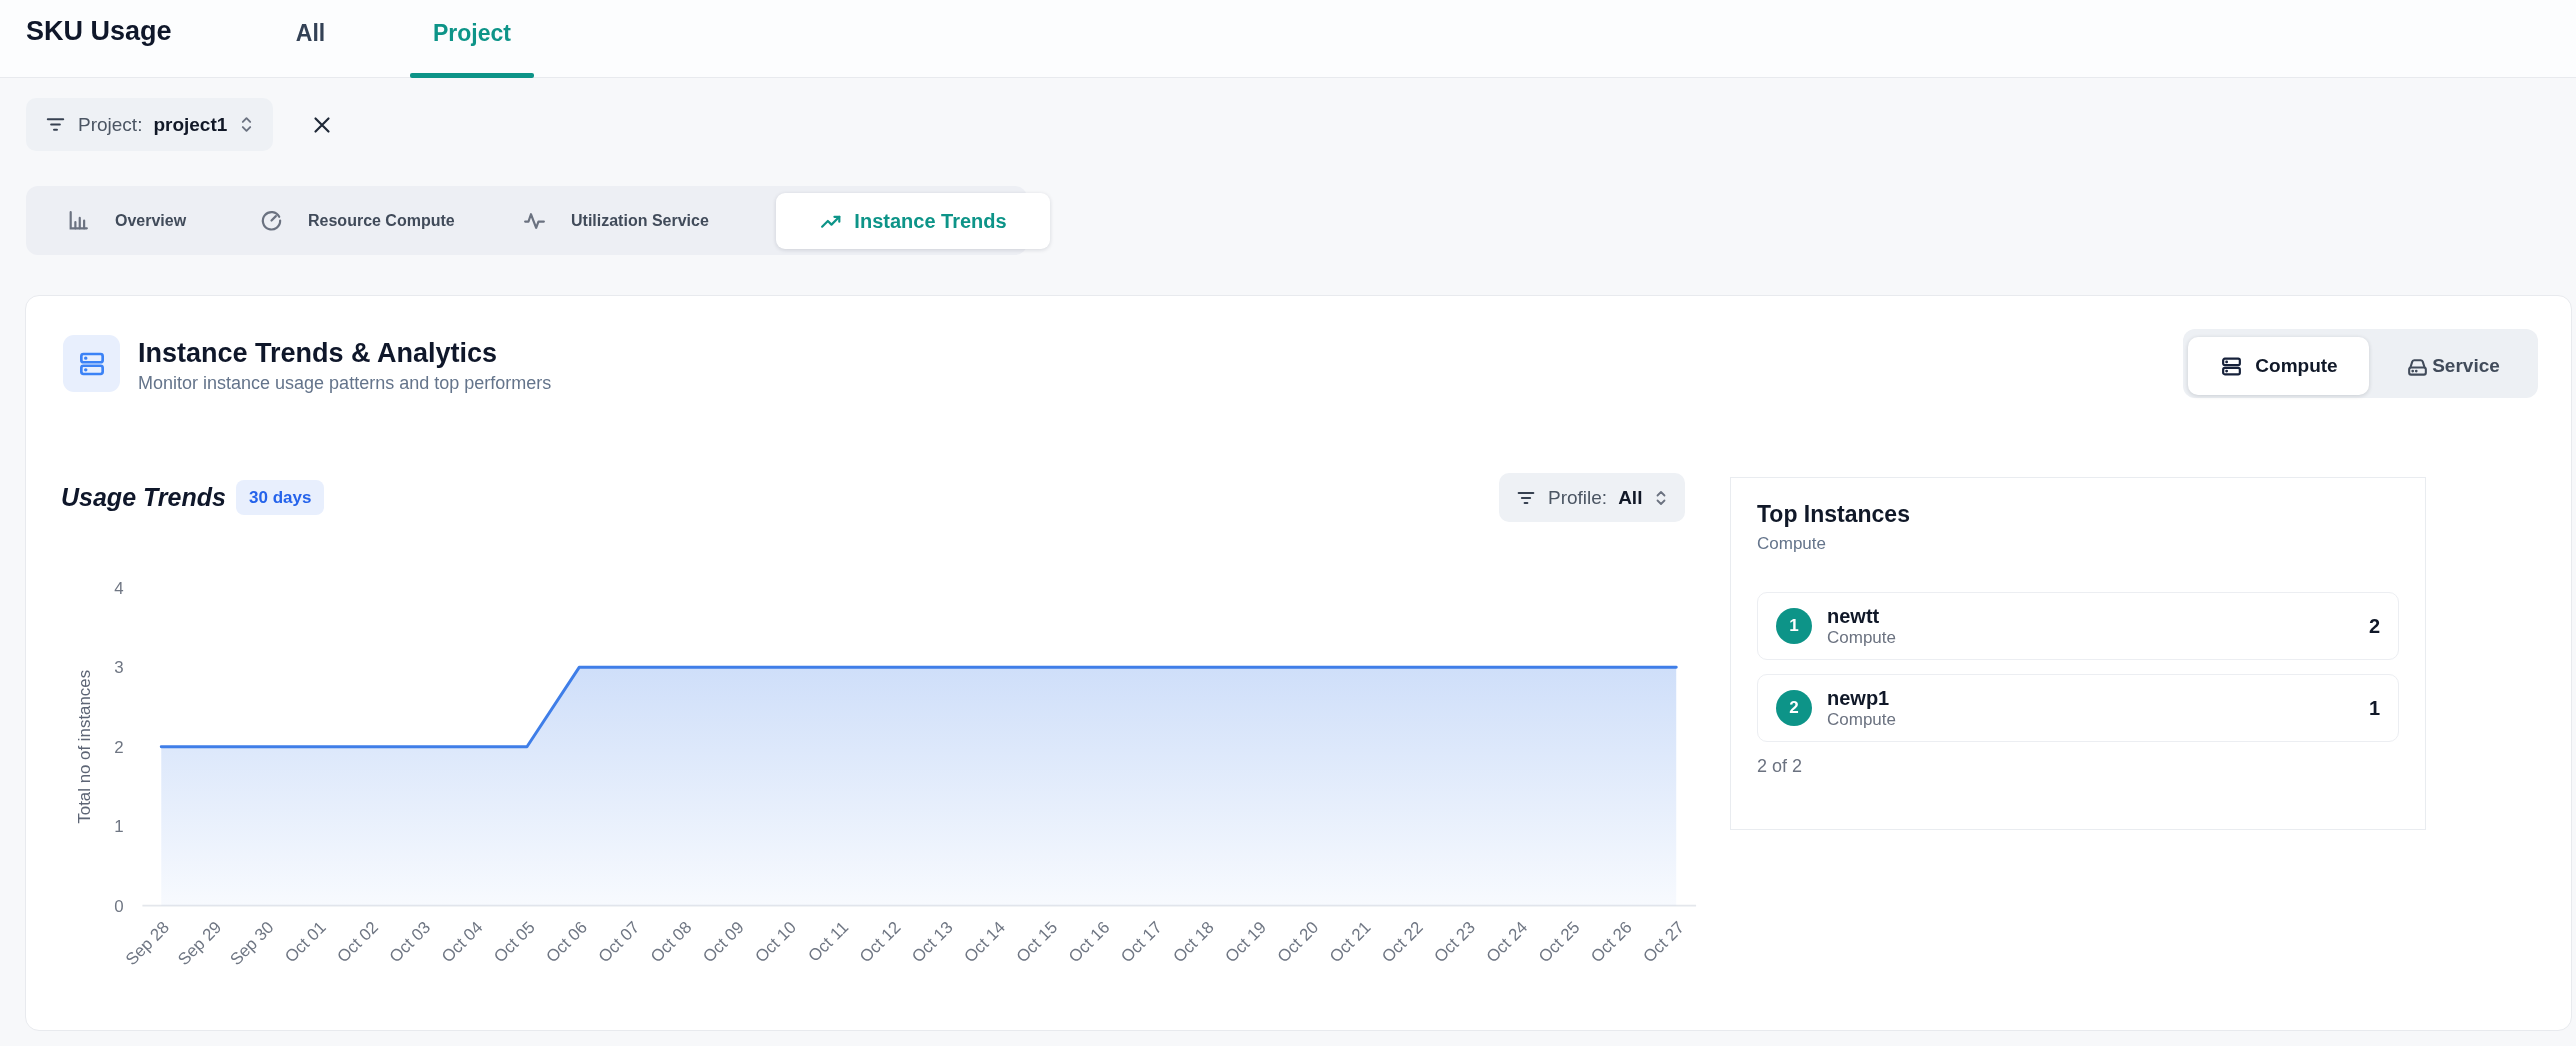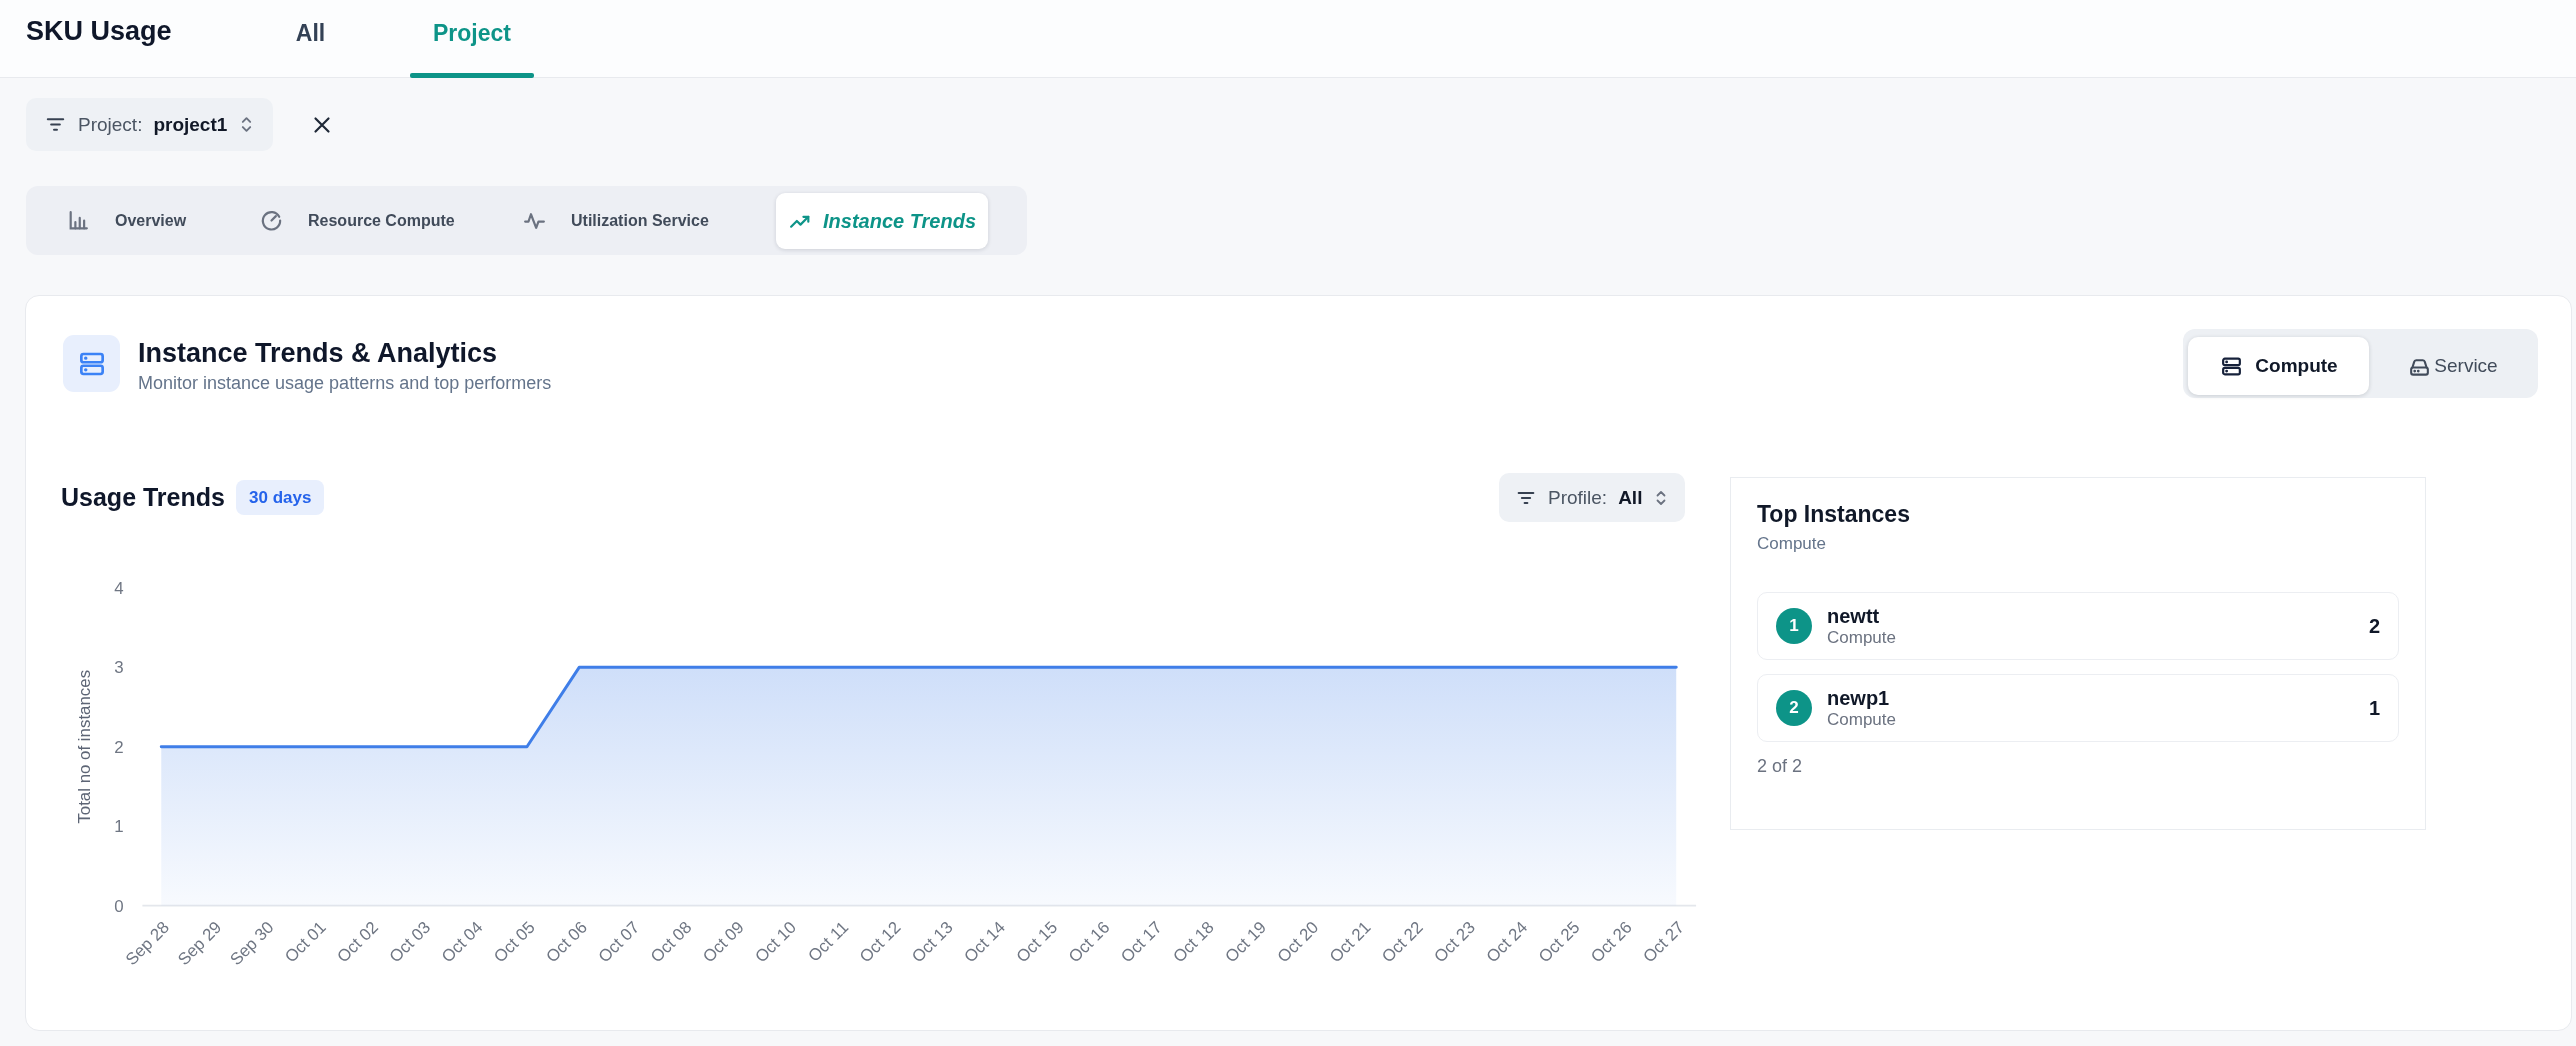--- a/index.html
+++ b/index.html
@@ -23,40 +23,40 @@
   .close-btn{position:absolute;left:305px;top:108px;width:34px;height:34px;display:flex;align-items:center;justify-content:center;
              background:transparent;border:none;cursor:pointer;padding:0;}
   
   .subtabs{position:absolute;left:26px;top:186px;width:1001px;height:69px;background:#edeff4;border-radius:12px;}
   .subtab{position:absolute;top:186px;height:69px;display:flex;align-items:center;gap:24px;cursor:pointer;
           font-size:16px;font-weight:600;color:#414b5a;}
   .subtab svg{color:#6b7280;}
   .subtab-overview{left:66px;}
   .subtab-quotas{left:259px;}
   .subtab-utilization{left:522px;}
-  .subtab-active{position:absolute;left:776px;top:193px;width:212px;height:56px;background:#ffffff;border-radius:9px;
+  .subtab-active{position:absolute;left:776px;top:193px;width:274px;height:56px;background:#ffffff;border-radius:9px;
                  box-shadow:0 1px 4px rgba(16,24,40,.14);display:flex;align-items:center;justify-content:center;gap:10px;
-                 font-size:20px;font-weight:600;color:#0d9488;cursor:pointer;font-style:italic;}
+                 font-size:20px;font-weight:600;color:#0d9488;cursor:pointer;}
   .subtab-active svg{color:#0d9488;}
   
   .main-card{position:absolute;left:25px;top:295px;width:2547px;height:736px;background:#ffffff;
              border:1px solid #e8eaee;border-radius:14px;}
   .hdr-icon-box{position:absolute;left:63px;top:335px;width:57px;height:57px;border-radius:11px;background:#e8effd;
                 display:flex;align-items:center;justify-content:center;color:#3b82f6;}
   .card-title{position:absolute;left:138px;top:338px;font-size:27px;font-weight:700;color:#0f172a;}
   .card-subtitle{position:absolute;left:138px;top:373px;font-size:18px;color:#64748b;}
   
   .toggle-group{position:absolute;left:2183px;top:329px;width:355px;height:69px;background:#edf0f4;border-radius:12px;}
   .toggle-active{position:absolute;left:2188px;top:337px;width:181px;height:58px;background:#ffffff;border-radius:10px;
                  box-shadow:0 1px 4px rgba(16,24,40,.16);display:flex;align-items:center;justify-content:center;gap:11px;
                  font-size:19px;font-weight:700;color:#101828;cursor:pointer;}
   .toggle-inactive{position:absolute;left:2373px;top:337px;width:159px;height:58px;display:flex;align-items:center;
-                   justify-content:center;gap:2px;font-size:19px;font-weight:400;color:#414b5a;cursor:pointer;}
-  
-  .usage-title{position:absolute;left:61px;top:483px;font-size:25px;font-weight:700;color:#0f172a;}
+                   justify-content:center;gap:2px;font-size:19px;font-weight:700;color:#414b5a;cursor:pointer;}
+  
+  .usage-title{position:absolute;left:61px;top:483px;font-size:25px;font-weight:700;color:#0f172a;font-style:italic;}
   .badge-30{position:absolute;left:236px;top:480px;height:35px;line-height:35px;padding:0 13px;background:#e8effd;
             border-radius:8px;font-size:17px;font-weight:700;color:#2563eb;}
   
   .top-panel{position:absolute;left:1730px;top:477px;width:696px;height:353px;background:#ffffff;
              border:1px solid #e9ecf0;border-radius:0;padding:22px 26px;}
   .tp-title{font-size:23px;font-weight:700;color:#101828;margin:0 0 6px 0;line-height:28px;}
   .tp-sub{font-size:17px;color:#64748b;margin:0 0 38px 0;line-height:20px;}
   .inst-row{display:flex;align-items:center;height:68px;border:1px solid #eceef2;border-radius:10px;
             padding:0 18px;margin-bottom:14px;background:#fff;}
   .rank-circle{flex:none;width:36px;height:36px;border-radius:50%;background:#0d9488;color:#ffffff;

